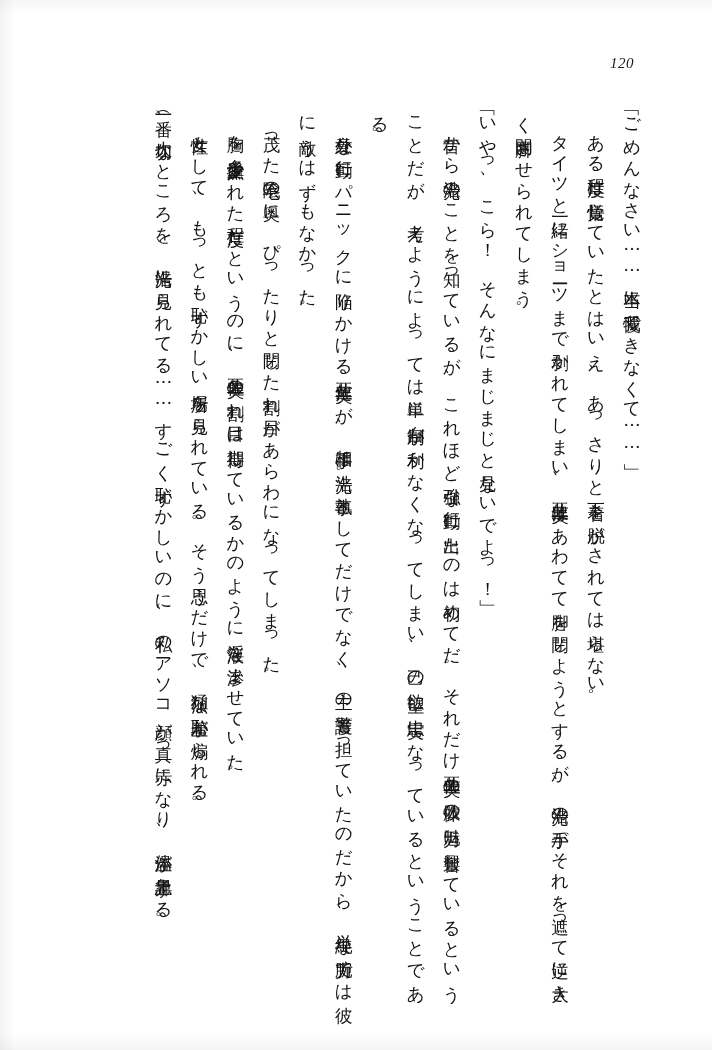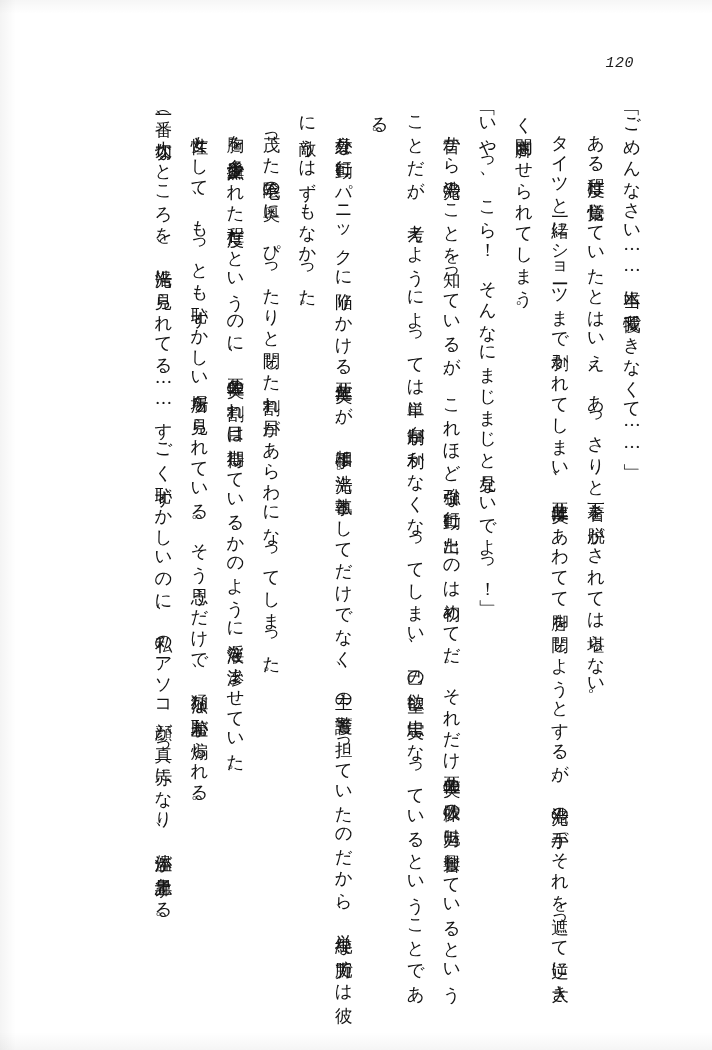--- a/index.html
+++ b/index.html
@@ -18,21 +18,21 @@
     overflow: hidden;
     box-sizing: border-box;
   }
   
   .page-number {
     position: absolute;
     top: 55px;
     right: 78px;
     font-size: 15px;
     font-style: italic;
-    font-family: Liberation Mono, monospace;
+    font-family: Liberation Serif, serif;
     color: #1c1c1c;
     letter-spacing: 0.5px;
   }
   
   .text-block {
     position: absolute;
     top: 104px;
     right: 62px;
     left: 64px;
     height: 890px;

